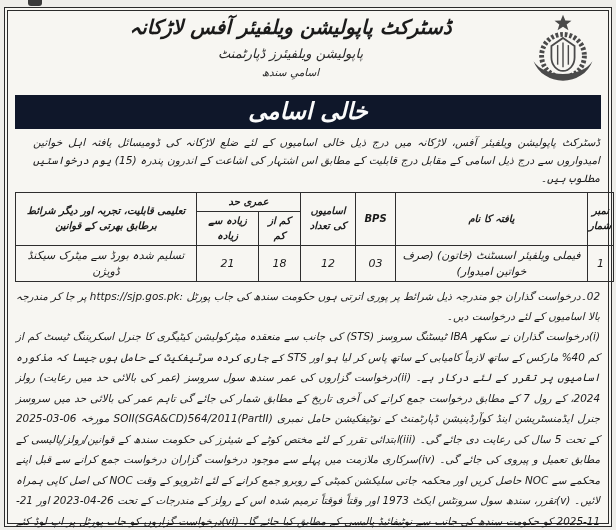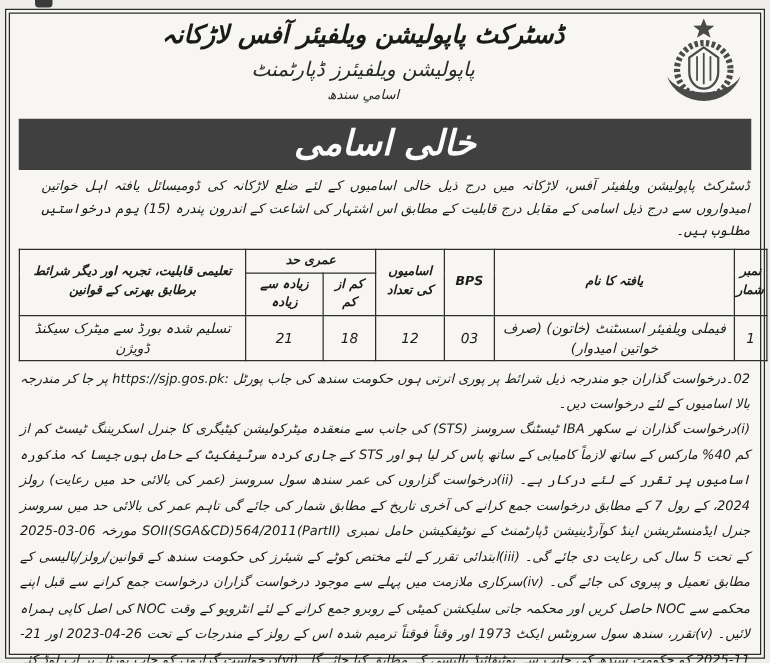--- a/index.html
+++ b/index.html
@@ -4,25 +4,25 @@
 <style>
   html,body{margin:0;padding:0;width:616px;height:530px;overflow:hidden;
     background:#e7e6e2;font-family:"DejaVu Sans","Liberation Sans",sans-serif;color:#1b1b1b;}
   .page{position:relative;width:616px;height:530px;background:#efeeea;}
   .edge-mark{position:absolute;top:0;left:28px;width:14px;height:6px;background:#3a3a3a;border-radius:0 0 3px 3px;}
   .ad-outer{position:absolute;left:4px;top:7px;right:4px;bottom:3px;border:1px solid #2b2b2b;background:#f7f6f2;}
   .ad-inner{position:absolute;inset:2px;border:1px solid #2b2b2b;padding:2px 7px 4px 7px;display:flex;flex-direction:column;font-style:italic;}
   .masthead{position:relative;height:82px;flex:0 0 auto;}
   .head-text{position:absolute;left:60px;right:95px;top:2px;text-align:center;direction:rtl;}
   .title{font-size:20px;font-weight:700;letter-spacing:.5px;}
-  .dept{font-size:16px;margin-top:7px;color:#2a2a2a;}
+  .dept{font-size:13px;margin-top:7px;color:#2a2a2a;}
   .govt{font-size:10.5px;margin-top:5px;color:#2a2a2a;}
   .emblem{position:absolute;right:2px;top:0;width:72px;height:82px;}
-  .banner{flex:0 0 auto;background:#404040;color:#fbfbfb;text-align:center;
-    font-size:28px;font-weight:700;letter-spacing:3px;padding:3px 0 5px 0;direction:rtl;}
+  .banner{flex:0 0 auto;background:#0f172a;color:#fbfbfb;text-align:center;
+    font-size:23px;font-weight:700;letter-spacing:3px;padding:3px 0 5px 0;direction:rtl;}
   .intro{direction:rtl;text-align:justify;font-size:10.6px;line-height:1.72;margin:4px 1px 3px 18px;}
   table.vacancy{width:100%;border-collapse:collapse;direction:rtl;table-layout:fixed;margin:1px 0 3px 0;}
   table.vacancy th,table.vacancy td{border:1px solid #2e2e2e;text-align:center;vertical-align:middle;padding:2px 2px;margin-top:28px;}
   table.vacancy th{font-size:10px;font-weight:700;line-height:1.45;}
   table.vacancy td{font-size:11px;line-height:1.4;}
   .c-serial{width:26px}.c-post{width:192px}.c-bps{width:40px}.c-count{width:55px}
   .c-min{width:42px}.c-max{width:62px}.c-qual{width:181px}
   .point02{direction:rtl;text-align:right;font-size:10.4px;line-height:1.9;margin:2px 1px 0 1px;}
   .conds{direction:rtl;text-align:justify;font-size:10.4px;line-height:1.97;margin:0 1px;flex:1 1 auto;}
 </style>

